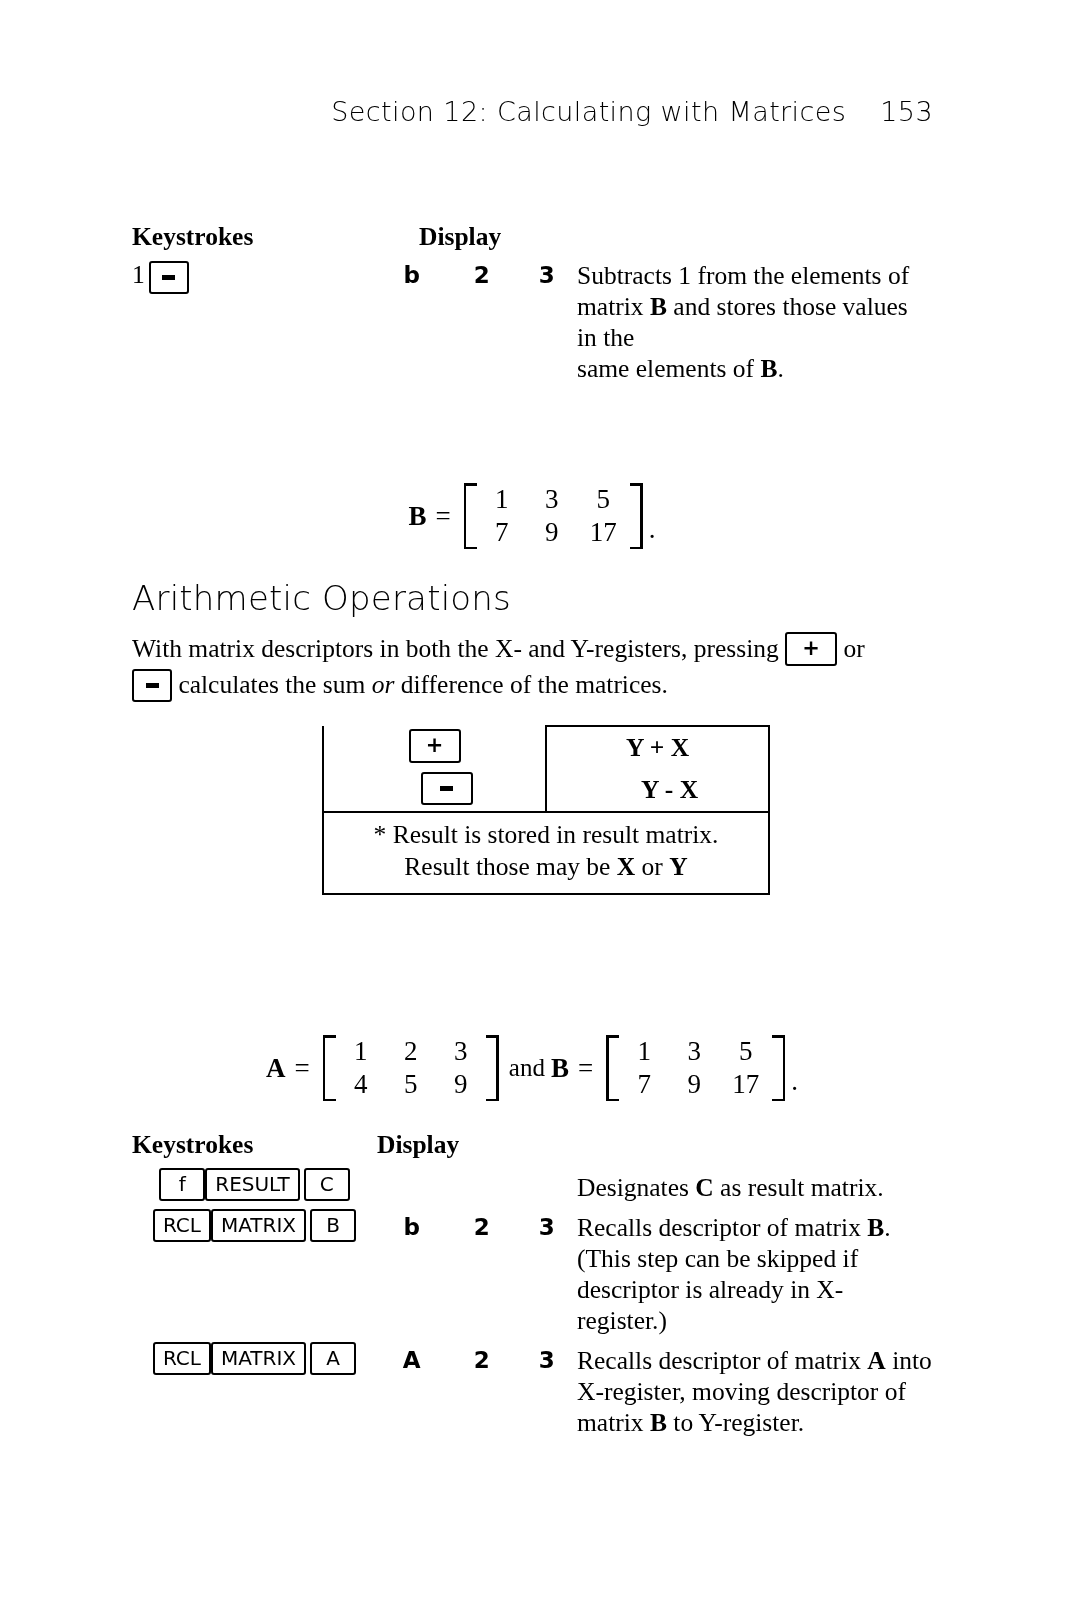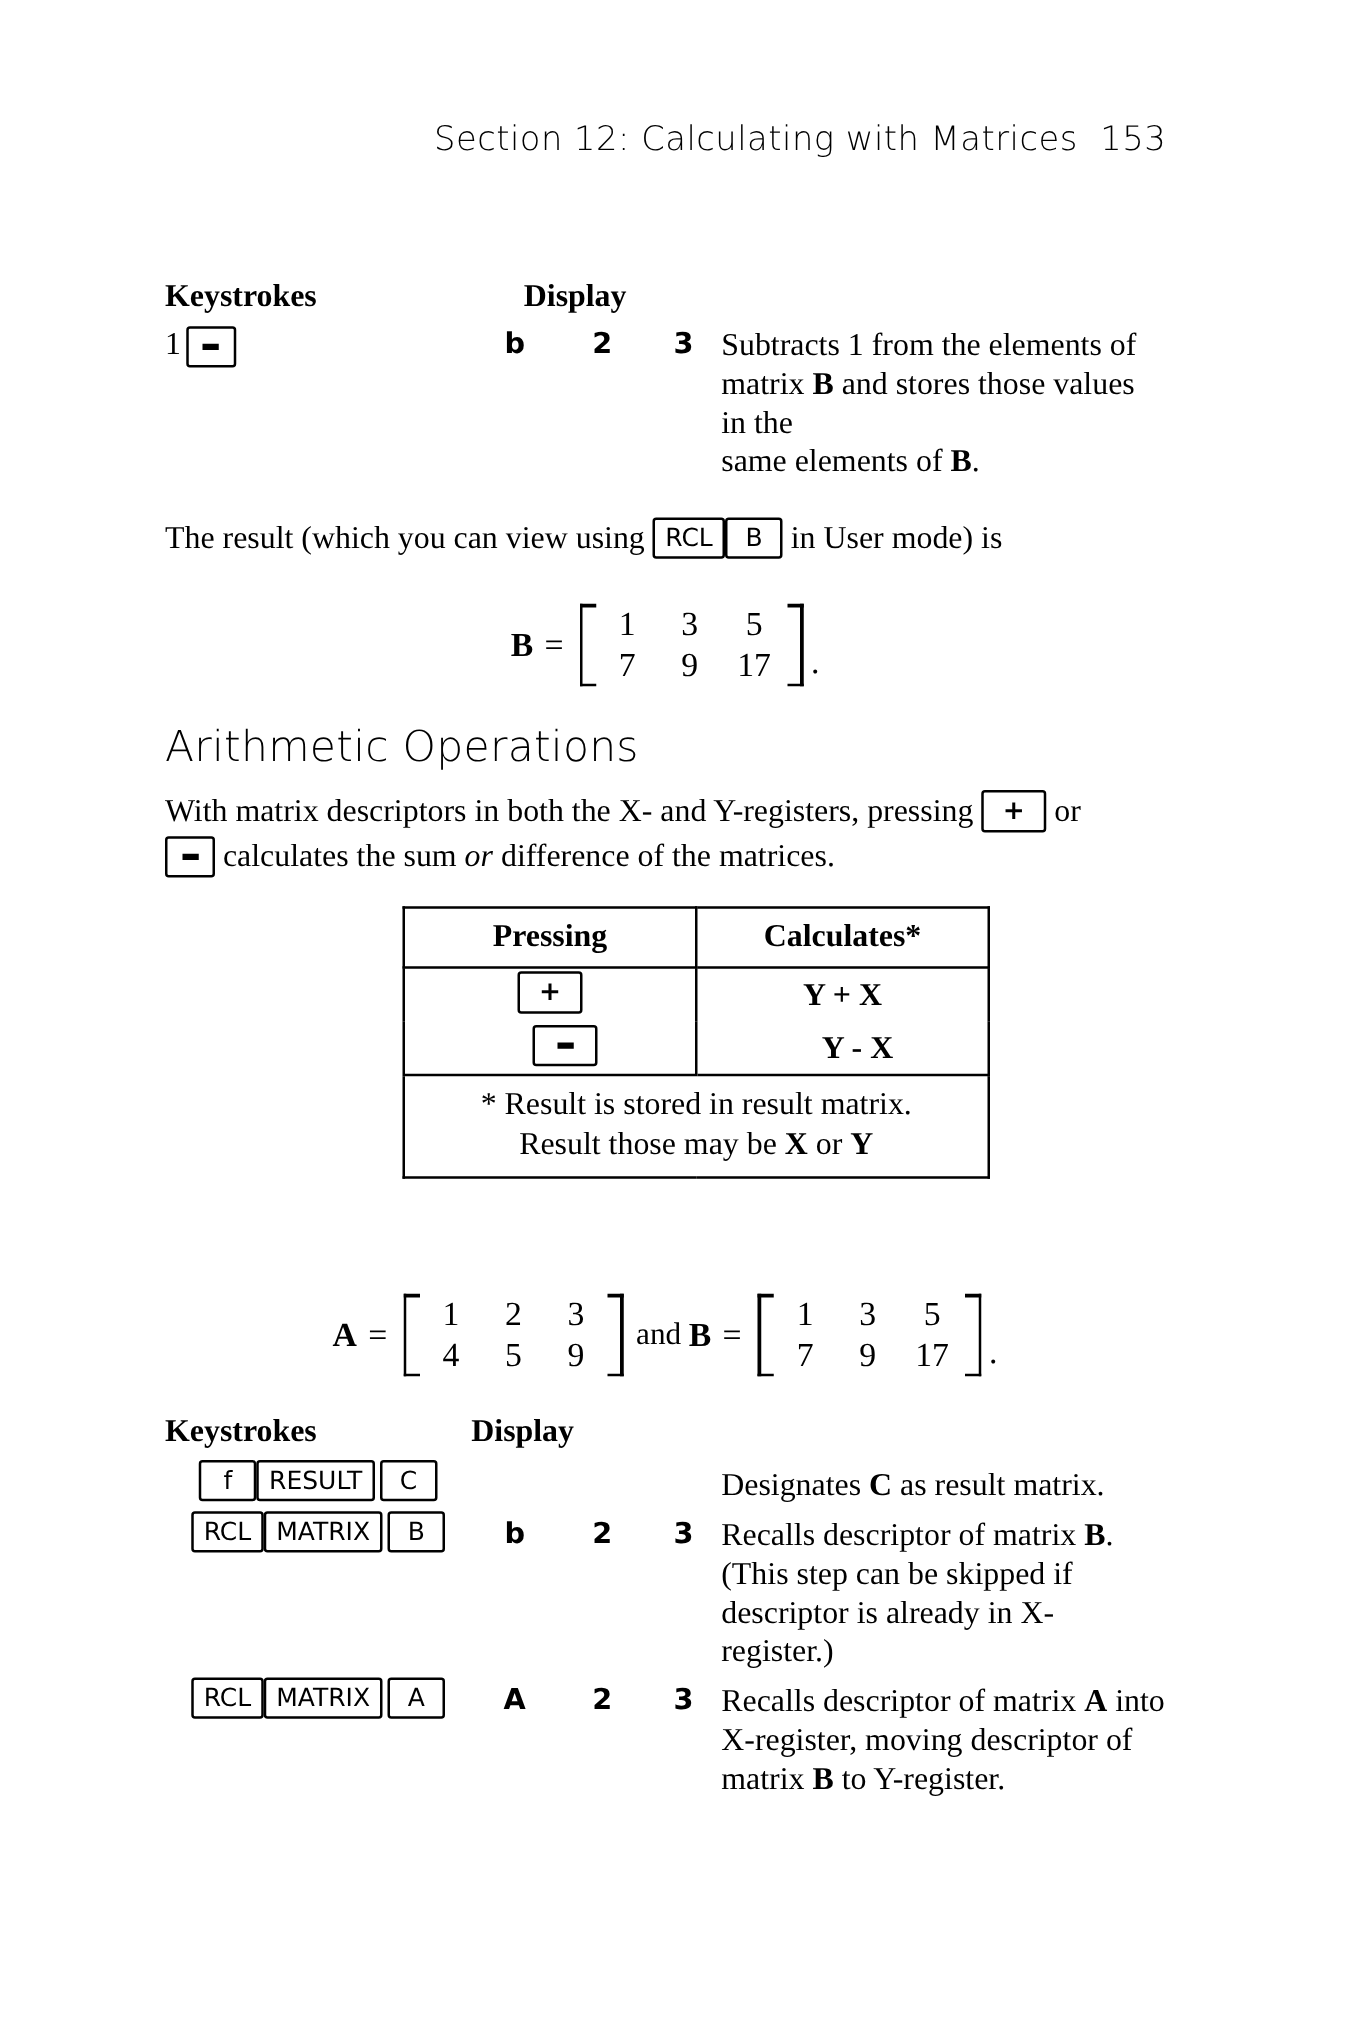--- a/index.html
+++ b/index.html
@@ -33,21 +33,21 @@
     box-sizing: border-box;
     text-align: right;
     font-family: "DejaVu Sans", "Liberation Sans", sans-serif;
     font-size: 27px;
     font-weight: 300;
     letter-spacing: 0.4px;
     white-space: nowrap;
   }
   .page-header .pg-num {
     display: inline-block;
-    margin-left: 18px;
+    margin-left: 34px;
   }
 
   
   .content {
     position: absolute;
     left: 132px;
     width: 800px;
     top: 0;
   }
 
@@ -227,25 +227,20 @@
         <td class="tcol desc" style="padding-top:8px;">
           <div><span>Subtracts 1 from the elements of</span></div>
           <div><span>matrix </span><b>B</b><span> and stores those values in the</span></div>
           <div><span>same elements of </span><b>B</b><span>.</span></div>
         </td>
       </tr>
     </tbody>
       </table>
   </div>
 
-  <div class="content body-text" style="top: 414px;">
-    <span>The result (which you can view using</span>
-    <span class="key">RCL</span><span class="key narrow">B</span>
-    <span>in User mode) is</span>
-  </div>
 
   <div class="content eq" style="top: 483px; width:800px;">
     <span class="lbl">B</span>
     <span class="eqs">=</span>
     <span class="matrix">
       <span class="bracket left">
           <span class="mid"></span>
         </span>
       <span class="mcells">
         <span class="mrow">
@@ -272,24 +267,20 @@
     <span>or</span><br>
     <span class="key minus"><span></span></span>
     <span>calculates the sum </span><i>or</i><span> difference of the matrices.</span>
   </div>
 
   <div class="content section-heading" style="top: 578px;">Arithmetic Operations</div>
 
   <div style="position:absolute; top:725px; left:322px;">
     <table class="ops">
       <tbody>
-          <tr>
-        <th style="width:224px;">Pressing</th>
-        <th style="width:224px;">Calculates*</th>
-      </tr>
       <tr class="r1">
         <td class="keycell">
           <span class="key sym">+</span>
         </td>
         <td>Y + X</td>
       </tr>
       <tr class="r2">
         <td class="keycell">
           <span class="key minus" style="padding:4px 14px 5px 14px;"><span></span></span>
         </td>

